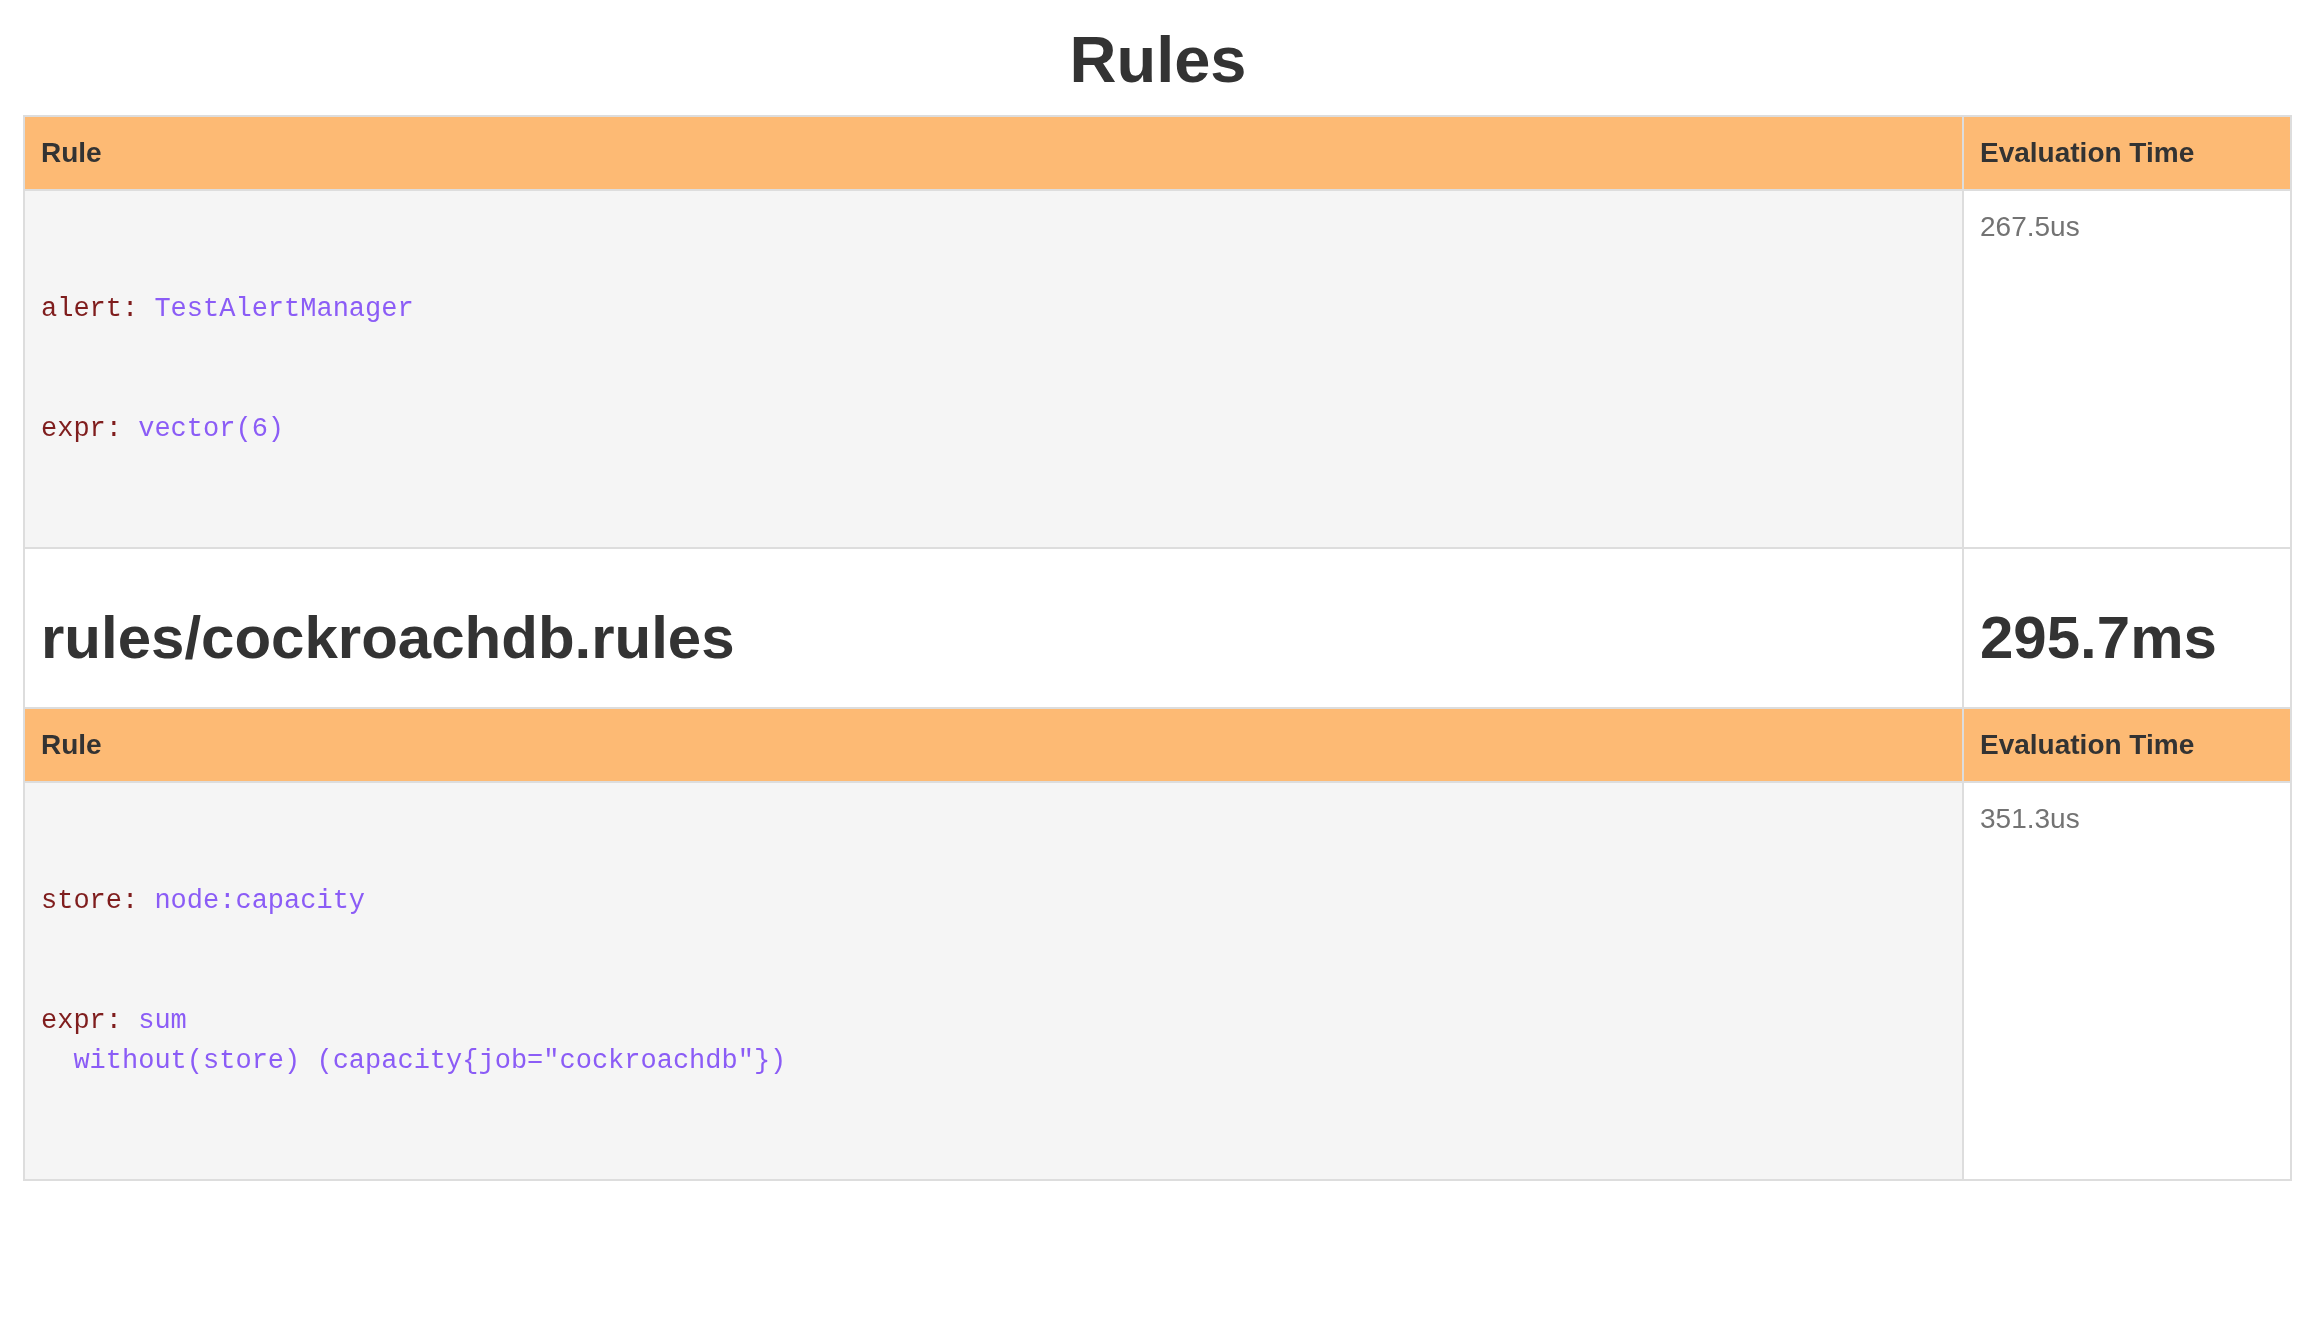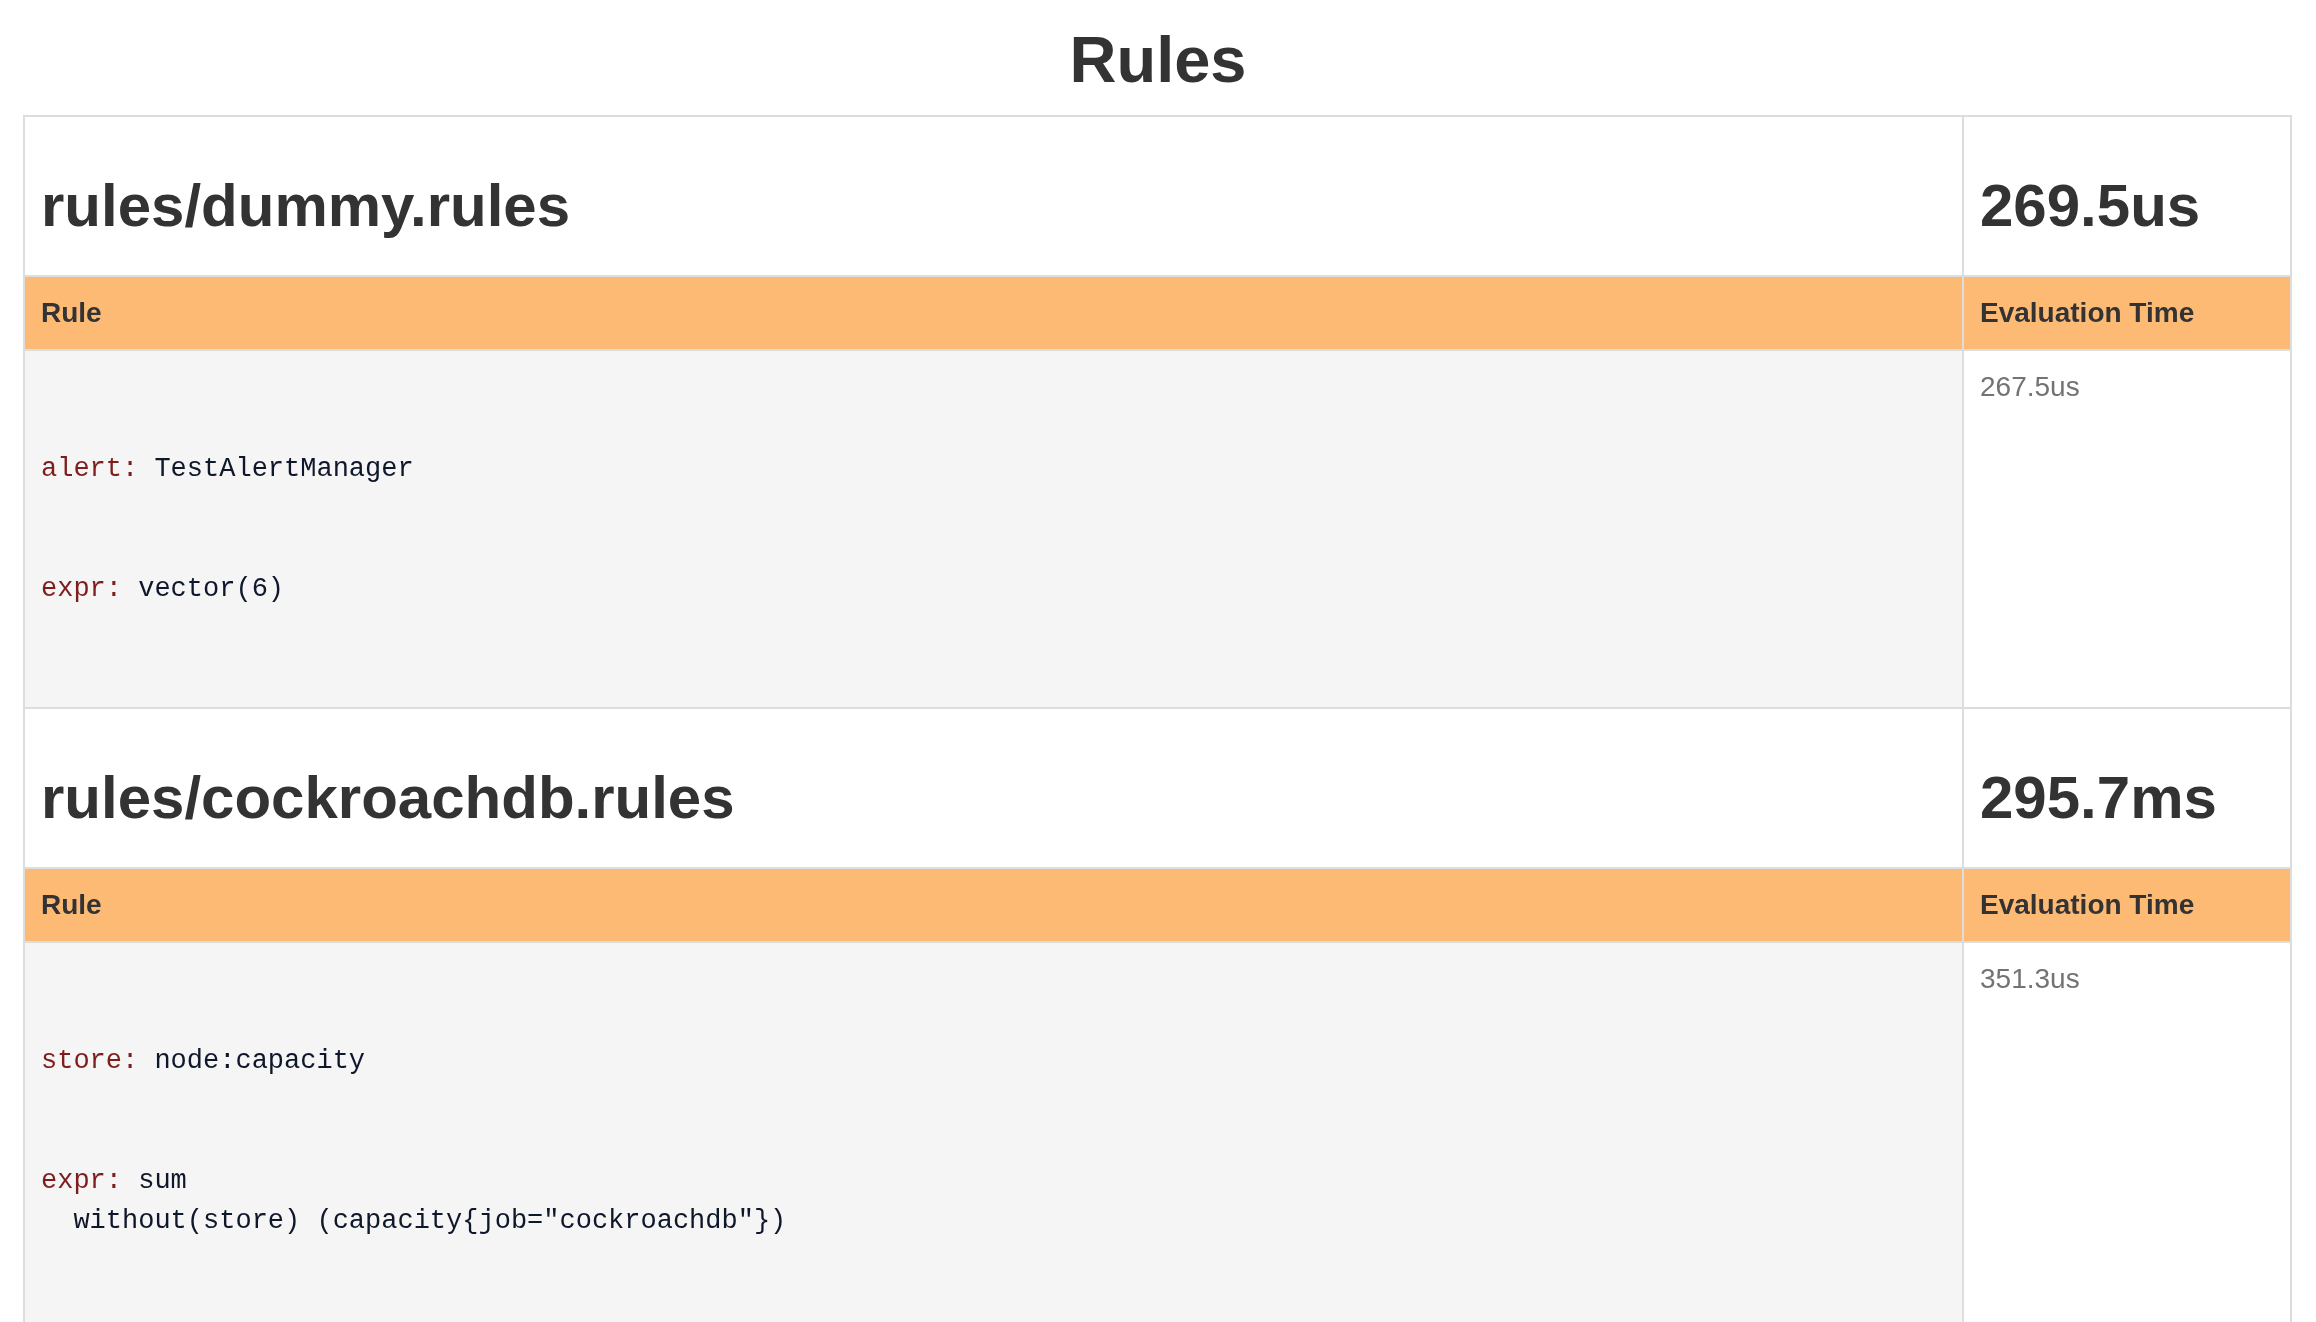--- a/index.html
+++ b/index.html
@@ -67,21 +67,21 @@
   .code {
     font-family: "Liberation Mono", "DejaVu Sans Mono", monospace;
     font-size: 27px;
     line-height: 40px;
     color: #2b2b2b;
     white-space: pre-wrap;
     word-break: break-word;
   }
   .code .k { color: #7f1d1d; white-space: pre; }
   .code a.v {
-    color: #0f172a;
+    color: #8b5cf6;
     text-decoration: none;
     white-space: pre-wrap;
     cursor: pointer;
   }
   td.time-cell {
     padding: 16px;
     background: #ffffff;
     font-size: 28px;
     line-height: 40px;
     color: #737373;
@@ -93,28 +93,20 @@
 <div class="page">
   <h1 class="page-title">Rules</h1>
 
   <table class="rules-table">
     <colgroup>
         <col class="col-rule">
         <col class="col-time">
       </colgroup>
     <tbody>
 
-      <tr>
-        <td class="group-cell">
-          <div class="group-h2">rules/dummy.rules</div>
-        </td>
-        <td class="group-cell">
-          <div class="group-h2">269.5us</div>
-        </td>
-      </tr>
       <tr>
         <th class="col-header">Rule</th>
         <th class="col-header">Evaluation Time</th>
       </tr>
       <tr>
         <td class="rule-cell">
           <div class="code">
             <div><span class="k">alert: </span><a class="v">TestAlertManager</a></div>
             <div><span class="k">expr: </span><a class="v">vector(6)</a></div>
           </div>

